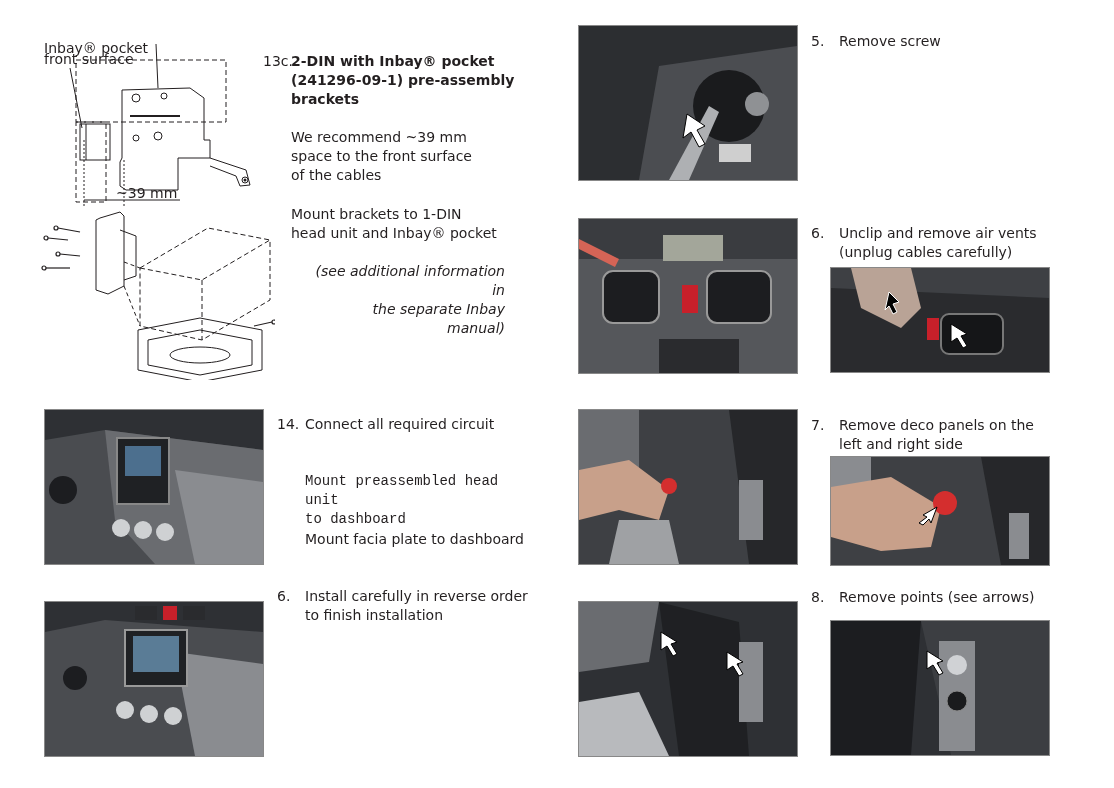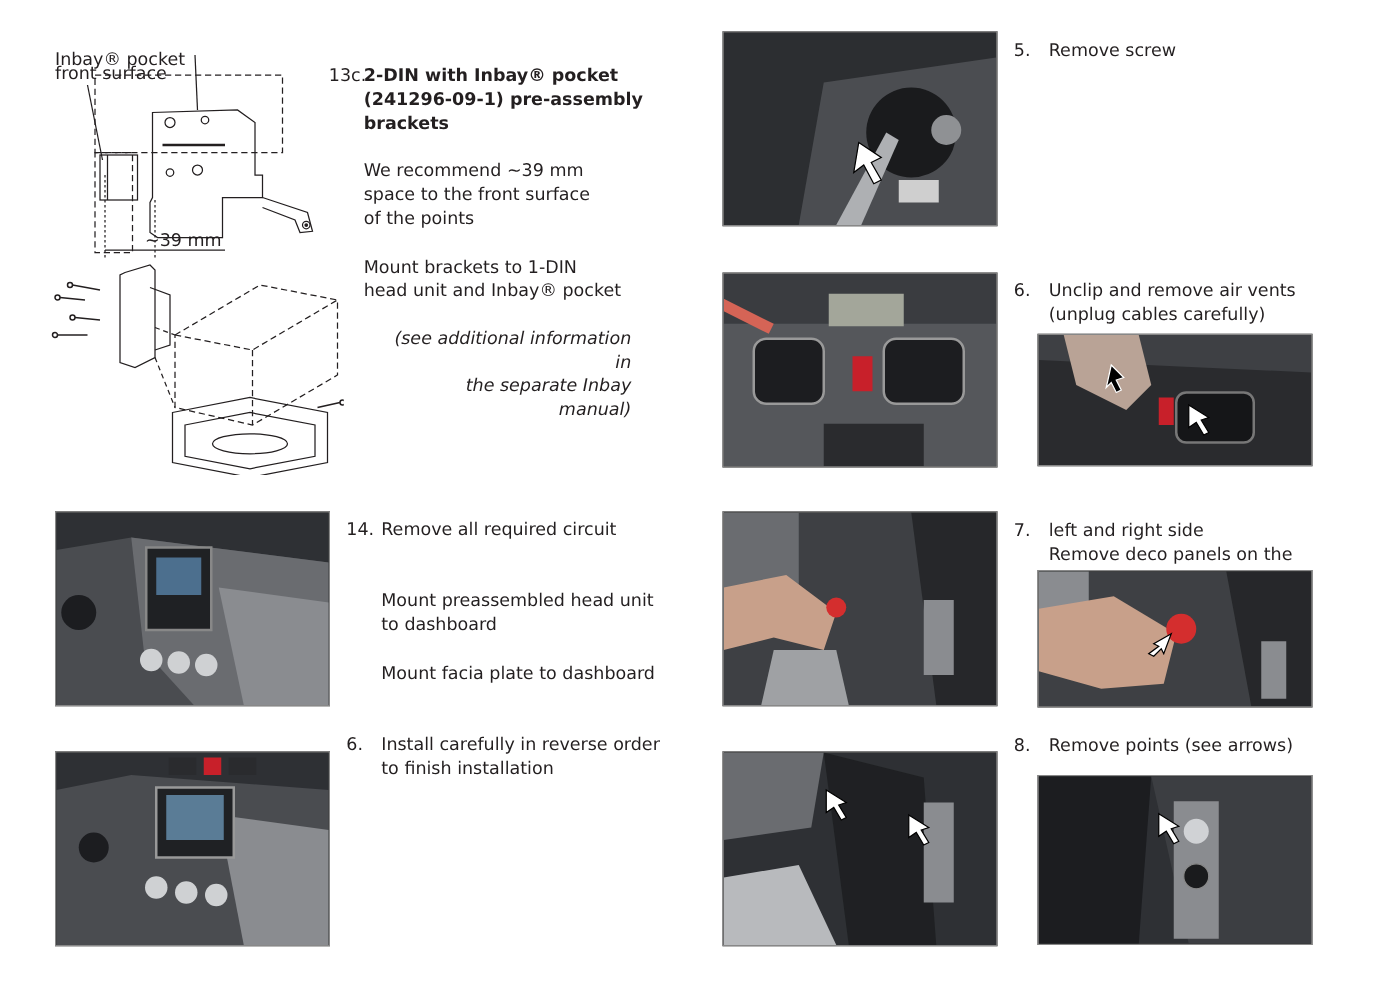--- a/index.html
+++ b/index.html
@@ -84,21 +84,21 @@
 <div class="abs txt" style="left:263px;top:52px;width:260px;height:250px;">
   <span class="step-num">13c.</span>
   <div class="abs bold" style="left:28px;top:0;">
     <div>2-DIN with Inbay® pocket</div>
     <div>(241296-09-1) pre-assembly</div>
     <div>brackets</div>
   </div>
   <div class="abs" style="left:28px;top:76px;">
     <div>We recommend ~39 mm</div>
     <div>space to the front surface</div>
-    <div>of the points</div>
+    <div>of the cables</div>
   </div>
   <div class="abs" style="left:28px;top:153px;">
     <div>Mount brackets to 1-DIN</div>
     <div>head unit and Inbay® pocket</div>
   </div>
   <div class="abs italic" style="left:52px;top:210px;text-align:right;width:190px;font-style:italic;">
     <div>(see additional information in</div>
     <div>the separate Inbay manual)</div>
   </div>
 </div>
@@ -113,23 +113,23 @@
     <rect x="80" y="36" width="36" height="30" fill="#4c6f8e"></rect>
     <circle cx="76" cy="118" r="9" fill="#cfd1d3"></circle>
       <circle cx="98" cy="120" r="9" fill="#cfd1d3"></circle>
       <circle cx="120" cy="122" r="9" fill="#cfd1d3"></circle>
     <circle cx="18" cy="80" r="14" fill="#1c1d20"></circle>
   </svg>
 </div>
 <div class="abs txt" style="left:277px;top:415px;width:260px;height:150px;">
   <span class="step-num">14.</span>
   <div class="abs" style="left:28px;top:0;">
-    <div>Remove all required circuit</div>
-  </div>
-  <div class="abs" style="left:28px;top:57px;">
+    <div>Connect all required circuit</div>
+  </div>
+  <div class="abs" style="left:28px;top:57px;font-family:Liberation Mono, monospace;">
     <div>Mount preassembled head unit</div>
     <div>to dashboard</div>
   </div>
   <div class="abs" style="left:28px;top:115px;">Mount facia plate to dashboard</div>
 </div>
 
 <div class="photo" style="left:44px;top:601px;width:218px;height:154px;">
   <svg viewBox="0 0 218 154" preserveAspectRatio="none">
     <rect width="218" height="154" fill="#4a4c50"></rect>
     <path d="M0,0 L218,0 L218,30 L60,18 L0,30 Z" fill="#2e3034"></path>
@@ -208,22 +208,22 @@
     <path d="M0,60 L50,50 L90,80 L80,110 L40,100 L0,110 Z" fill="#c8a08a"></path>
     <circle cx="90" cy="76" r="8" fill="#d42e2e"></circle>
     <path d="M40,110 L90,110 L100,154 L30,154 Z" fill="#9fa1a4"></path>
     <path d="M150,0 L218,0 L218,154 L170,154 Z" fill="#26272a"></path>
     <rect x="160" y="70" width="24" height="60" fill="#8a8c90"></rect>
   </svg>
 </div>
 <div class="abs txt" style="left:811px;top:416px;width:240px;height:40px;">
   <span class="step-num">7.</span>
   <div class="step-body">
+    <div>Remove deco panels on the</div>
     <div>left and right side</div>
-    <div>Remove deco panels on the</div>
   </div>
 </div>
 <div class="photo" style="left:830px;top:456px;width:218px;height:108px;">
   <svg viewBox="0 0 218 108" preserveAspectRatio="none">
     <rect width="218" height="108" fill="#3e4044"></rect>
     <path d="M0,0 L40,0 L40,40 L0,50 Z" fill="#8a8c90"></path>
     <path d="M0,30 L60,20 L110,50 L100,90 L50,94 L0,80 Z" fill="#c8a08a"></path>
     <circle cx="114" cy="46" r="12" fill="#d42e2e"></circle>
     <path d="M150,0 L218,0 L218,108 L170,108 Z" fill="#26272a"></path>
     <rect x="178" y="56" width="20" height="46" fill="#8a8c90"></rect>

